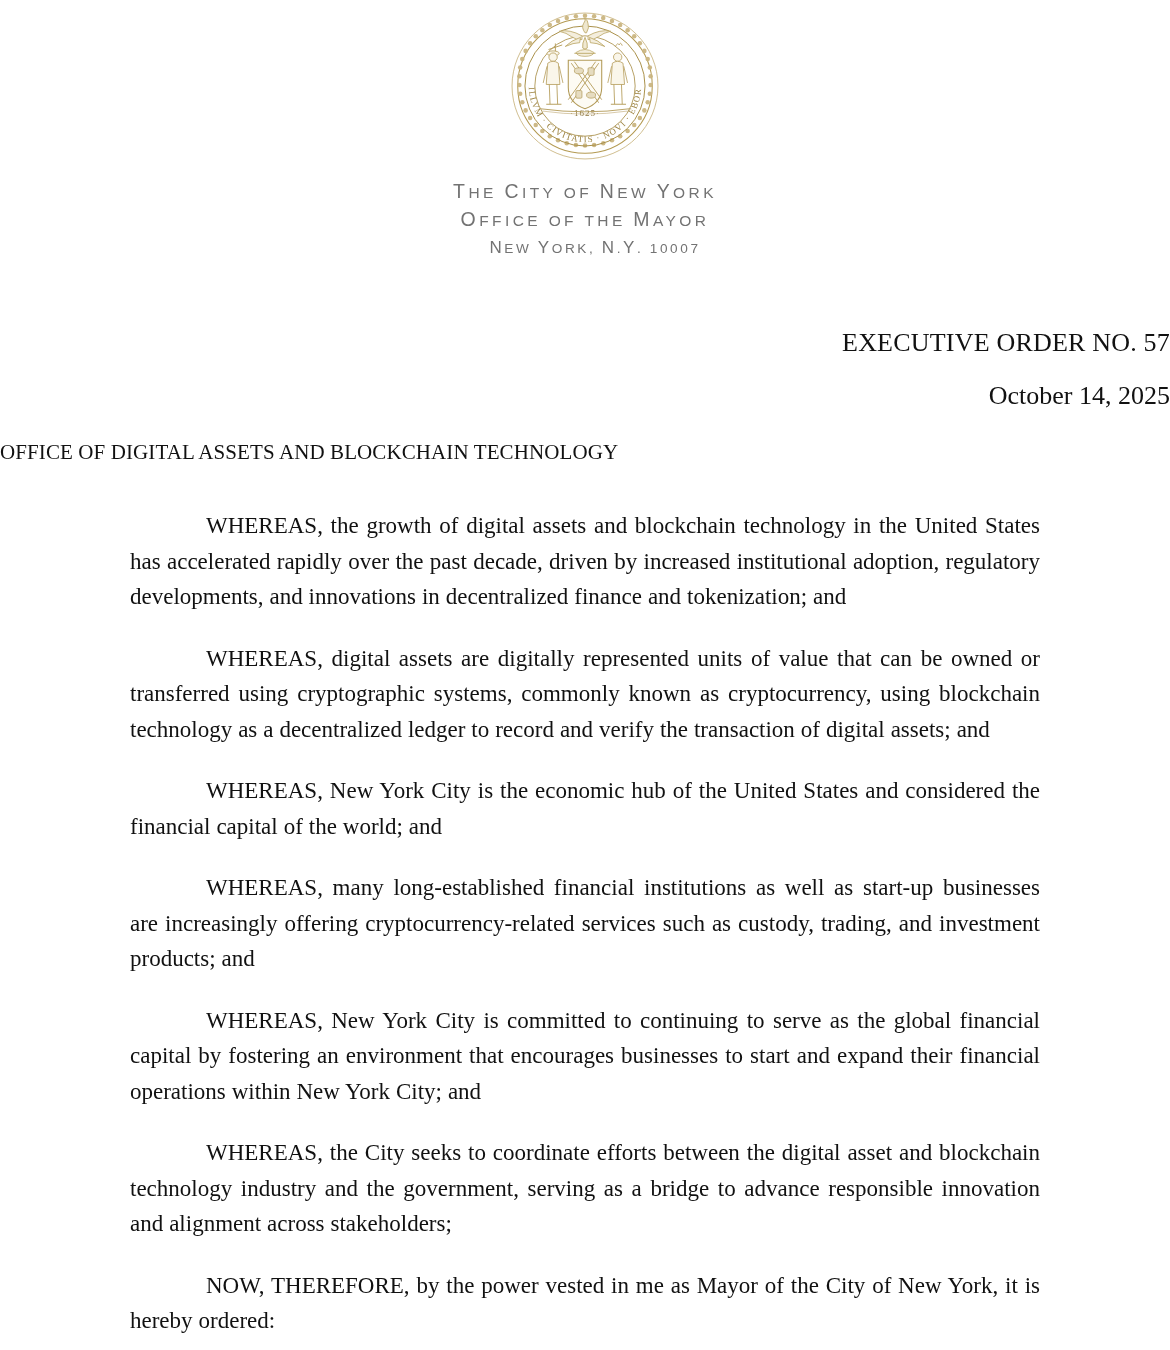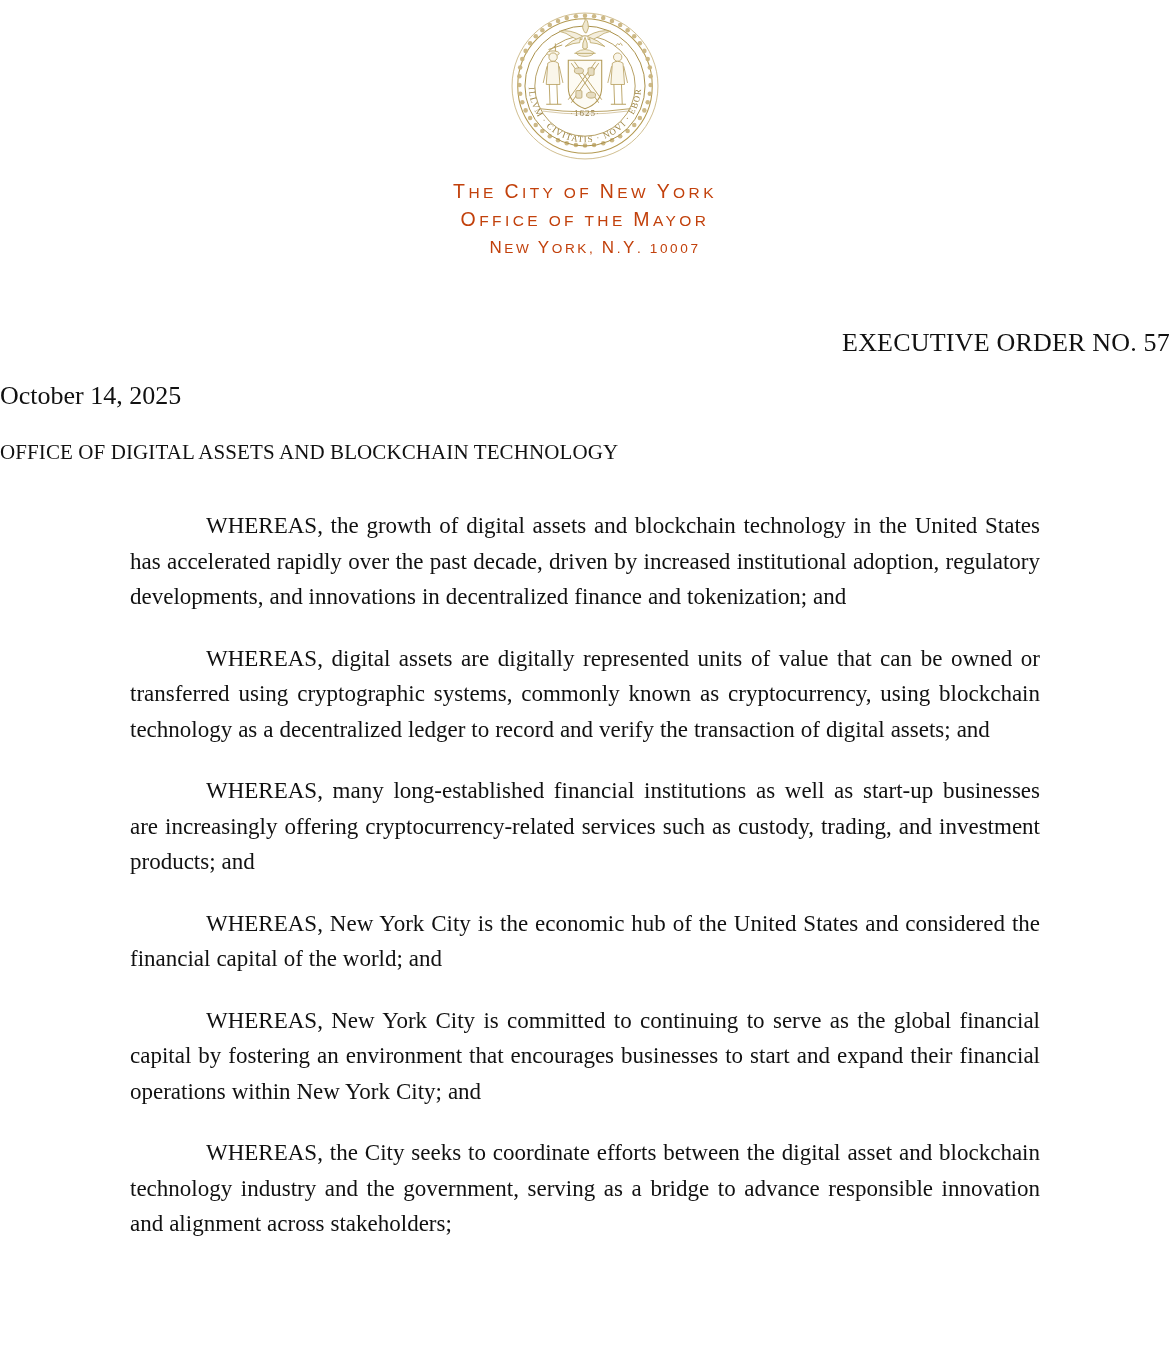--- a/index.html
+++ b/index.html
@@ -40,21 +40,21 @@
   }
 
   
   .letterhead {
     position: absolute;
     left: 0;
     right: 0;
     top: 178px;
     text-align: center;
     font-family: "Liberation Sans", "DejaVu Sans", sans-serif;
-    color: #c2410c;
+    color: #737373;
   }
   .lh-line {
     display: block;
     letter-spacing: 3.1px;
     line-height: 27px;
     white-space: nowrap;
     font-weight: 400;
   }
   .lh-line .cap {
     font-size: 19.5px;
@@ -75,21 +75,21 @@
     top: 328px;
     text-align: right;
     font-size: 26px;
     line-height: 30px;
     letter-spacing: 0.2px;
   }
   .eo-date {
     position: absolute;
     left: 0; right: 0;
     top: 381px;
-    text-align: left;
+    text-align: right;
     font-size: 26px;
     line-height: 30px;
   }
   .eo-subject {
     position: absolute;
     left: 0; right: 0;
     top: 437px;
     text-align: left;
     font-size: 21px;
     line-height: 30px;
@@ -259,20 +259,21 @@
     <span class="lh-line lh-line-3"><span class="cap">N</span><span class="sm">EW </span><span class="cap">Y</span><span class="sm">ORK, </span><span class="cap">N</span><span class="sm">.</span><span class="cap">Y</span><span class="sm">. 10007</span></span>
   </div>
 
   <div class="eo-number">EXECUTIVE ORDER NO. 57</div>
   <div class="eo-date">October 14, 2025</div>
   <div class="eo-subject">OFFICE OF DIGITAL ASSETS AND BLOCKCHAIN TECHNOLOGY</div>
 
   <div class="body-text">
     <p>WHEREAS, the growth of digital assets and blockchain technology in the United States has accelerated rapidly over the past decade, driven by increased institutional adoption, regulatory developments, and innovations in decentralized finance and tokenization; and</p>
     <p>WHEREAS, digital assets are digitally represented units of value that can be owned or transferred using cryptographic systems, commonly known as cryptocurrency, using blockchain technology as a decentralized ledger to record and verify the transaction of digital assets; and</p>
+    <p>WHEREAS, New York City is the economic hub of the United States and considered the financial capital of the world; and</p>
     <p>WHEREAS, many long-established financial institutions as well as start-up businesses are increasingly offering cryptocurrency-related services such as custody, trading, and investment products; and</p>
-    <p>WHEREAS, New York City is the economic hub of the United States and considered the financial capital of the world; and</p>
     <p>WHEREAS, New York City is committed to continuing to serve as the global financial capital by fostering an environment that encourages businesses to start and expand their financial operations within New York City; and</p>
     <p>WHEREAS, the City seeks to coordinate efforts between the digital asset and blockchain technology industry and the government, serving as a bridge to advance responsible innovation and alignment across stakeholders;</p>
+    <p>NOW, THEREFORE, by the power vested in me as Mayor of the City of New York, it is hereby ordered:</p>
 
   </div>
 
 </div>
 
 </body></html>

